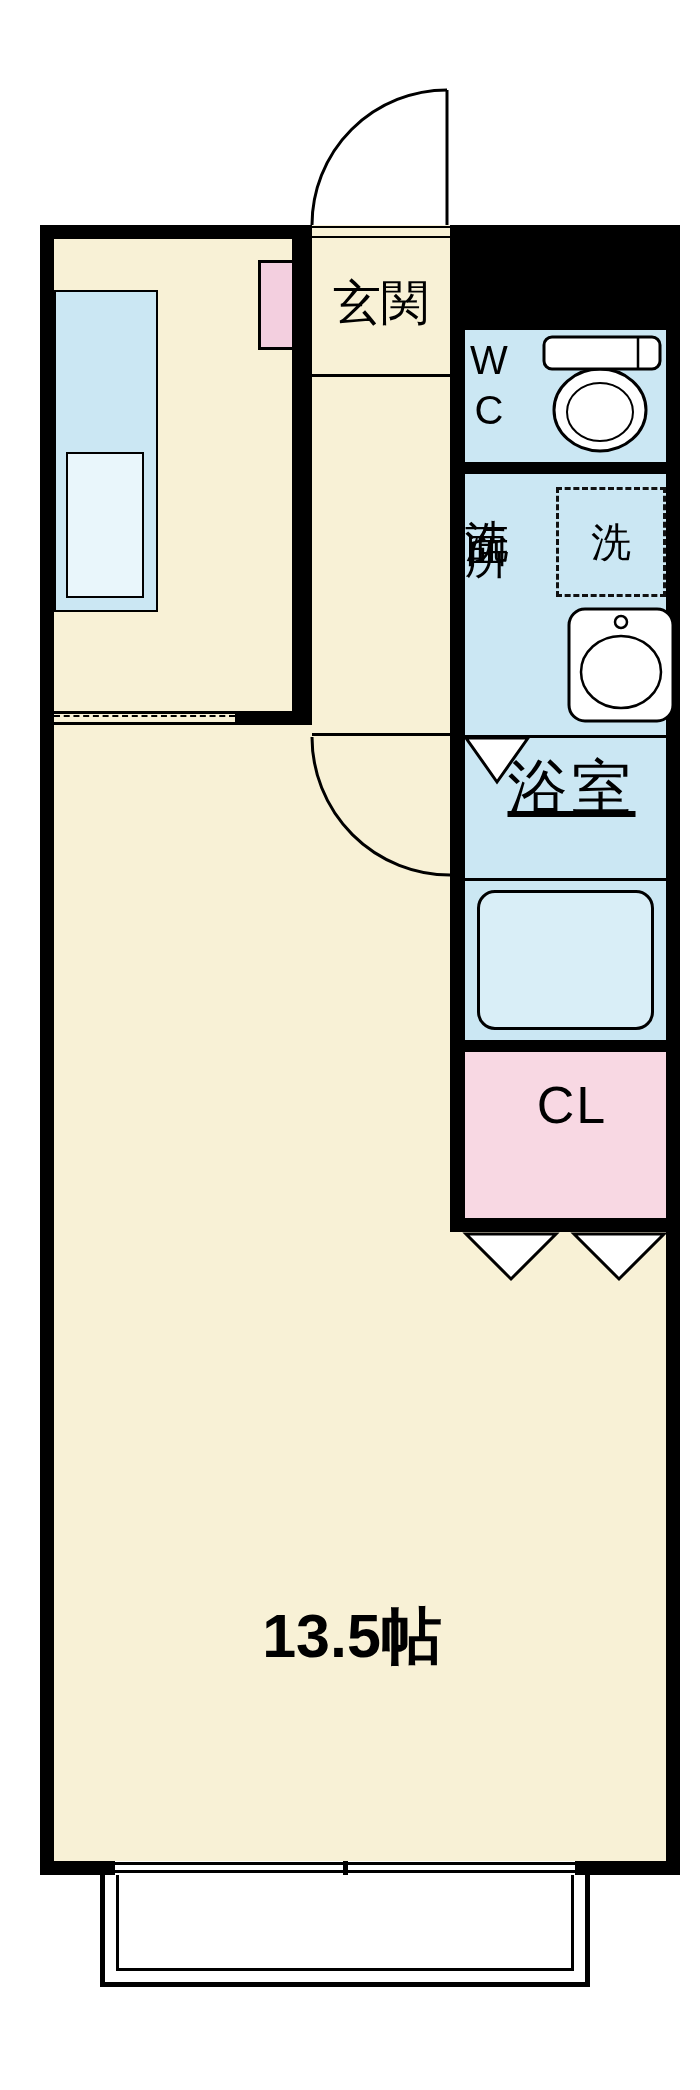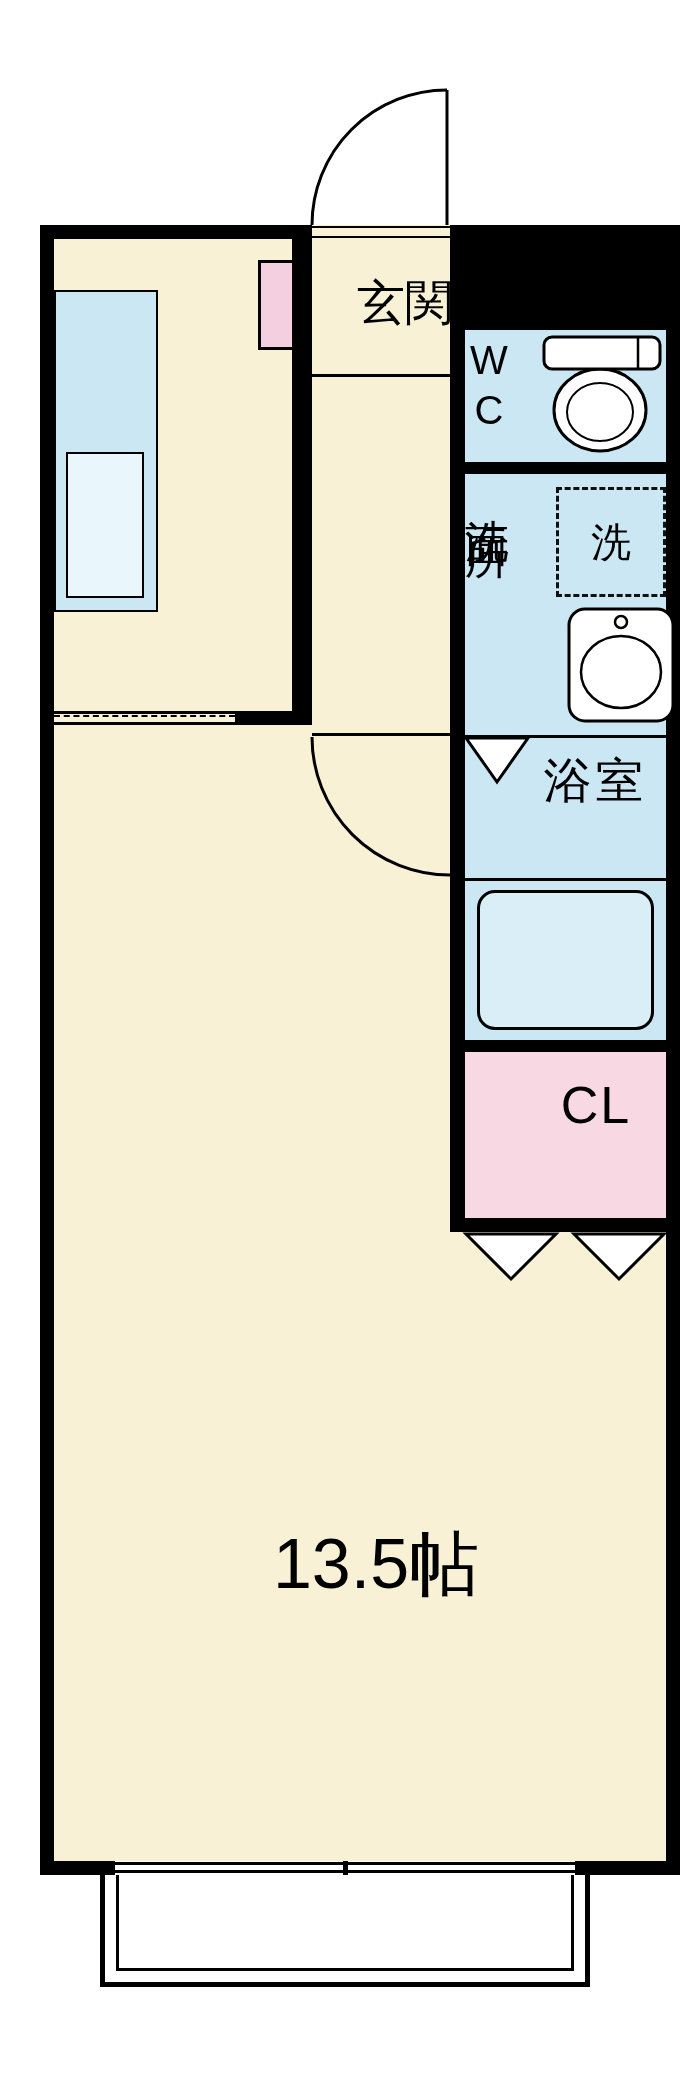--- a/index.html
+++ b/index.html
@@ -5,21 +5,21 @@
   html,body{margin:0;padding:0;background:#ffffff;}
   #canvas{position:relative;width:700px;height:2090px;background:#ffffff;
           font-family:"Liberation Sans","DejaVu Sans",sans-serif;overflow:hidden;color:#000;}
   .abs{position:absolute;box-sizing:border-box;}
   .wall{position:absolute;background:#000;box-sizing:border-box;}
   .floor{position:absolute;box-sizing:border-box;}
   .cream{background:#f8f1d6;}
   .blue{background:#cbe7f3;}
   .pink{background:#f8d8e3;}
   .label{position:absolute;color:#000;line-height:1.05;}
-  .center{text-align:center;padding-left:24px;}
+  .center{text-align:center;}
   .vert{writing-mode:vertical-rl;text-orientation:upright;}
 
   
   #floor-base{left:54px;top:239px;width:612px;height:1622px;}
   #block-topright{left:450px;top:225px;width:230px;height:105px;background:#000;}
   #floor-wc{left:465px;top:330px;width:201px;height:132px;}
   #floor-senmen{left:465px;top:474px;width:201px;height:261px;}
   #floor-bath{left:465px;top:738px;width:201px;height:302px;}
   #floor-cl{left:465px;top:1052px;width:201px;height:166px;}
 
@@ -73,24 +73,24 @@
   #room-door-svg{left:300px;top:730px;}
   #toilet-svg{left:538px;top:332px;}
   #sink-svg{left:566px;top:606px;}
   #bath-door-tri-svg{left:463px;top:736px;}
   #cl-doors-svg{left:450px;top:1232px;}
 
   
   #genkan-label{left:312px;top:278px;width:138px;font-size:48px;}
   #wc-label{left:468px;top:338px;height:140px;font-size:40px;letter-spacing:6px;}
   #senmen-label{left:464px;top:484px;height:200px;font-size:44px;letter-spacing:8px;}
-  #bath-label{left:465px;top:756px;width:213px;font-size:48px;letter-spacing:4px;}
+  #bath-label{left:465px;top:756px;width:213px;font-size:60px;letter-spacing:4px;text-decoration:underline;}
   #cl-label{left:465px;top:1078px;width:214px;font-size:52px;letter-spacing:2px;}
   #room-name{left:52px;top:1400px;width:600px;font-size:104px;font-weight:bold;letter-spacing:6px;}
-  #room-size{left:52px;top:1528px;width:600px;font-size:70px;font-weight:normal;}
+  #room-size{left:52px;top:1604px;width:600px;font-size:61px;font-weight:bold;}
 </style>
 </head>
 <body>
 
 <div id="canvas">
 
   <div id="floor-base" class="floor cream"></div>
   <div id="block-topright" class="abs"></div>
   <div id="floor-wc" class="floor blue"></div>
   <div id="floor-senmen" class="floor blue"></div>

